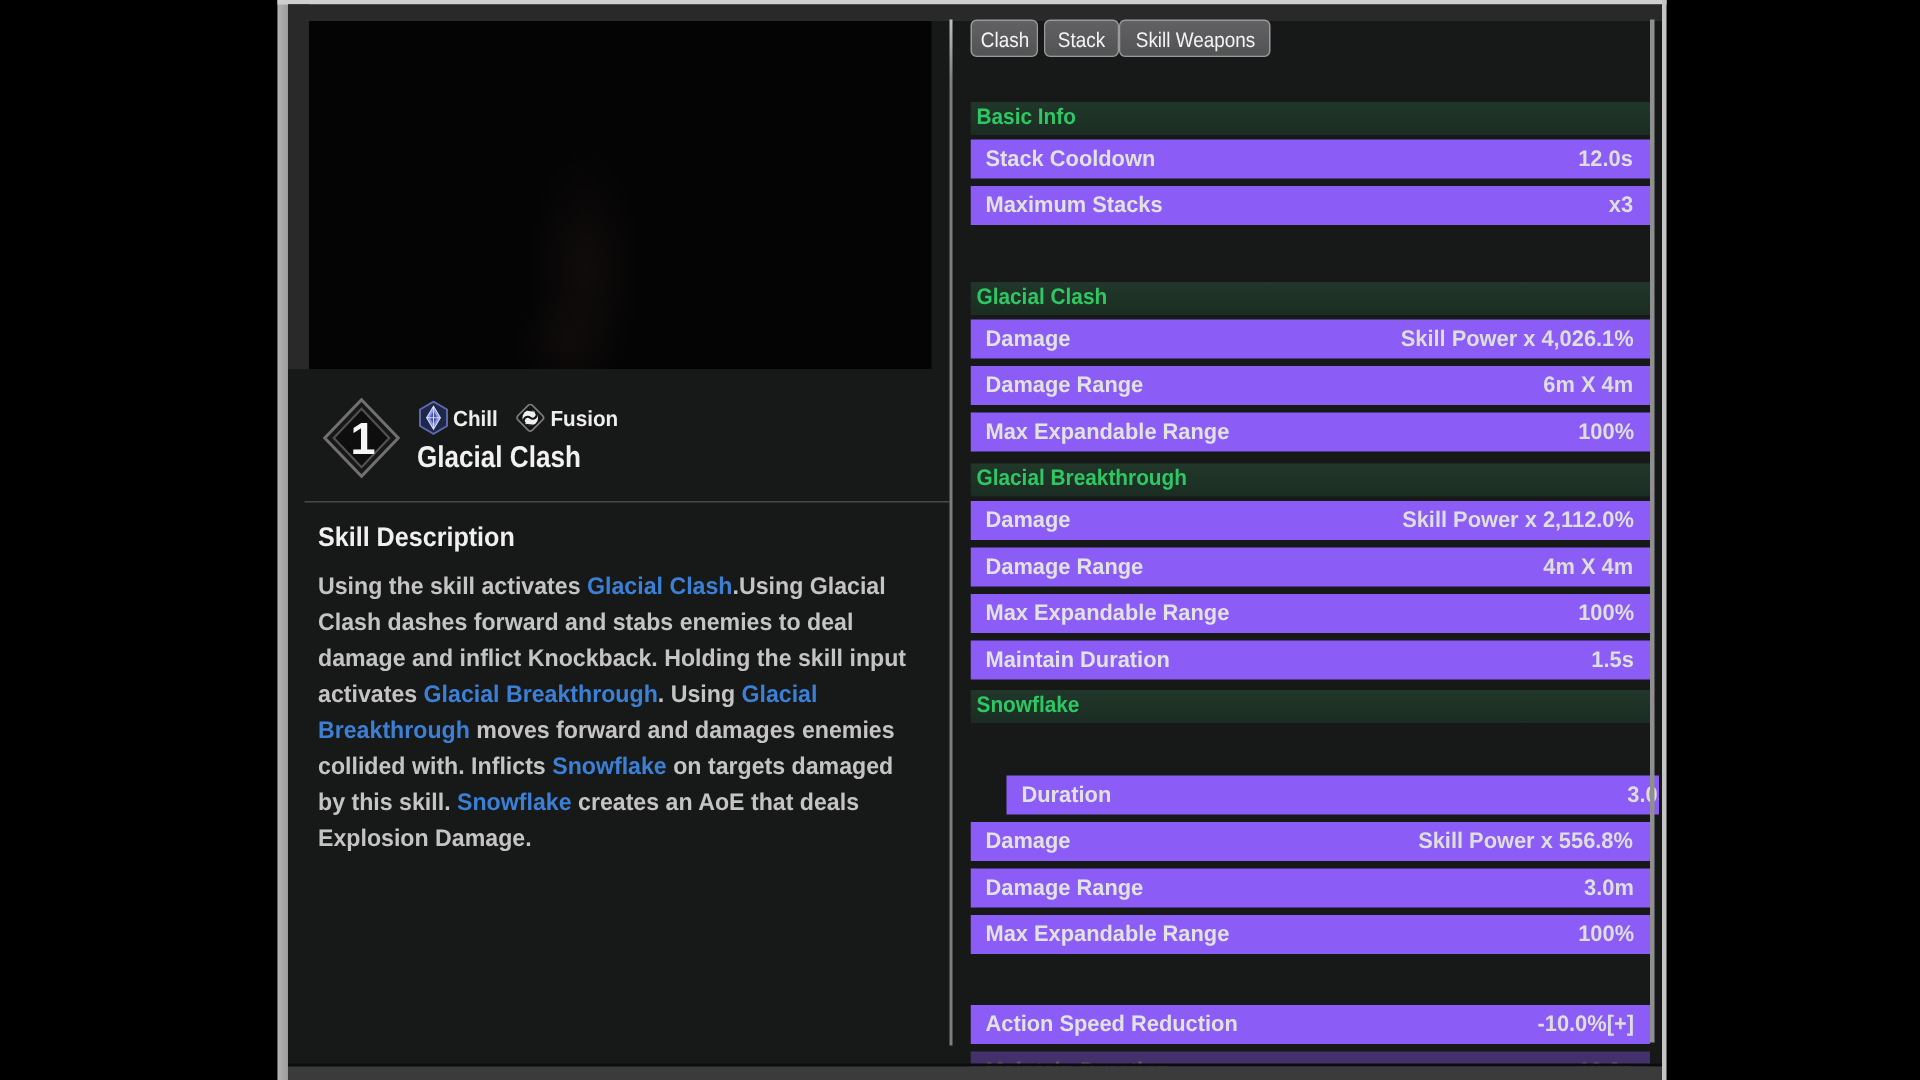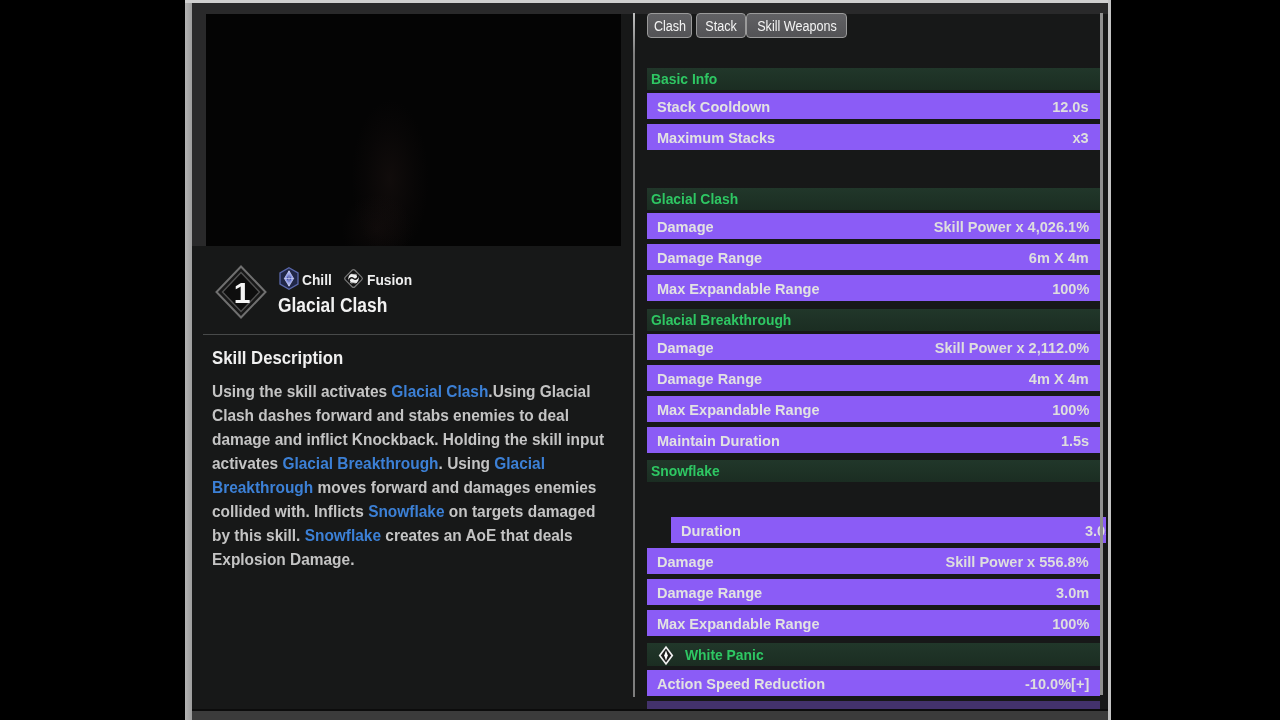--- a/index.html
+++ b/index.html
@@ -166,28 +166,20 @@
         <span class="vl">Skill Power x 556.8%</span>
       </div>
     <div class="row" style="top:520px;">
         <span class="lb">Damage Range</span>
         <span class="vl">3.0m</span>
       </div>
     <div class="row" style="top:551px;">
         <span class="lb">Max Expandable Range</span>
         <span class="vl">100%</span>
       </div>
-    <div class="bar" style="top:584px; height:23px;">
-      <svg style="position:absolute; left:11px; top:2px;" width="16" height="21" viewBox="0 0 16 21">
-        <polygon points="8,0.7 15.3,10.5 8,20.3 0.7,10.5" fill="#f0f0f0"></polygon>
-        <polygon points="8,3.4 13.2,10.5 8,17.6 2.8,10.5" fill="#1b1b1b"></polygon>
-        <polygon points="8,5.5 9.8,10.5 8,15.5 6.2,10.5" fill="#ffffff"></polygon>
-      </svg>
-      <span class="bt" style="left:38px;">White Panic</span>
-    </div>
     <div class="row" style="top:611px;">
         <span class="lb">Action Speed Reduction</span>
         <span class="vl">-10.0%[+]</span>
       </div>
     <div class="row" style="top:642px; opacity:0.38;">
         <span class="lb">Maintain Duration</span>
         <span class="vl">10.0s</span>
       </div>
   </div>
 

